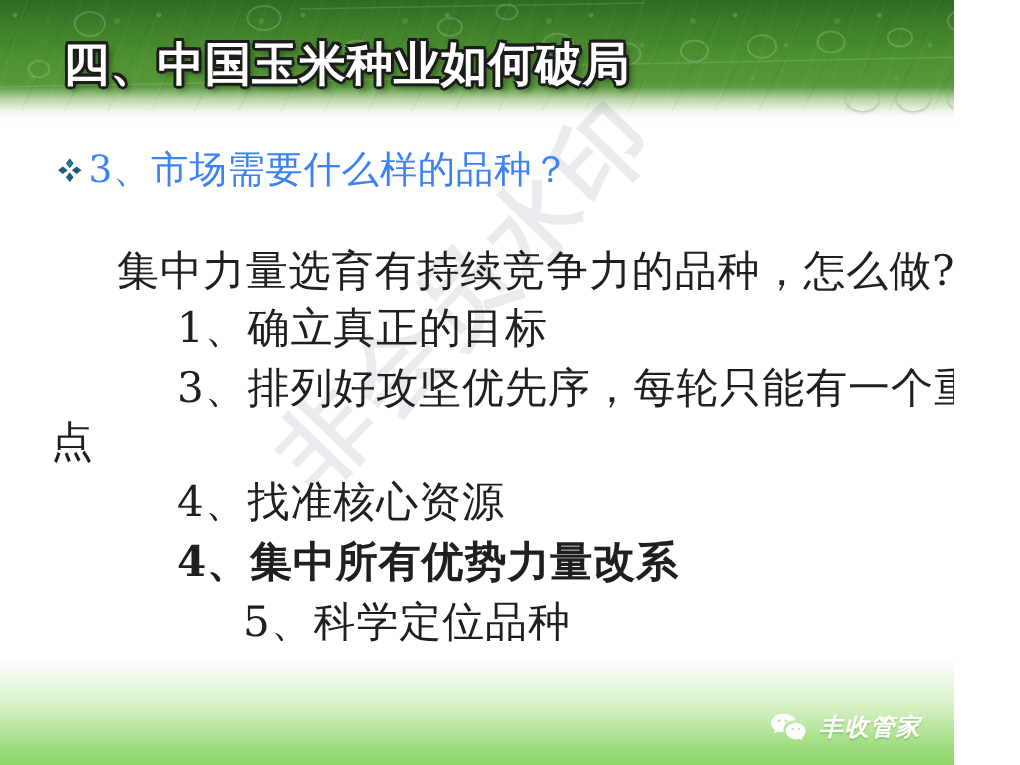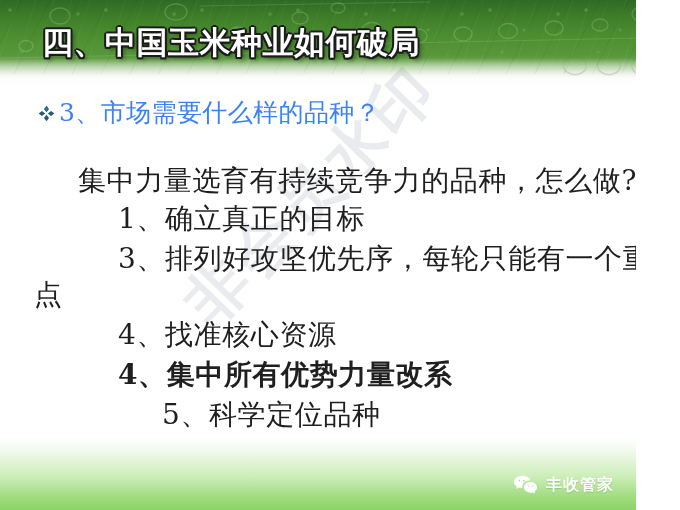--- a/index.html
+++ b/index.html
@@ -211,20 +211,21 @@
     z-index: 2;
   }
   #footer-brand {
     position: absolute;
     right: 22px;
     bottom: 14px;
     display: flex;
     align-items: center;
     gap: 7px;
     z-index: 5;
+    font-style: italic;
   }
   #wechat-icon { width: 26px; height: 22px; flex: 0 0 auto; }
   #footer-brand-text {
     font-family: "DejaVu Sans", "Liberation Sans", sans-serif;
     font-size: 16px;
     font-weight: bold;
     color: #ffffff;
     letter-spacing: 1px;
     white-space: nowrap;
     text-shadow: 0 1px 1px rgba(90,150,70,.35);

